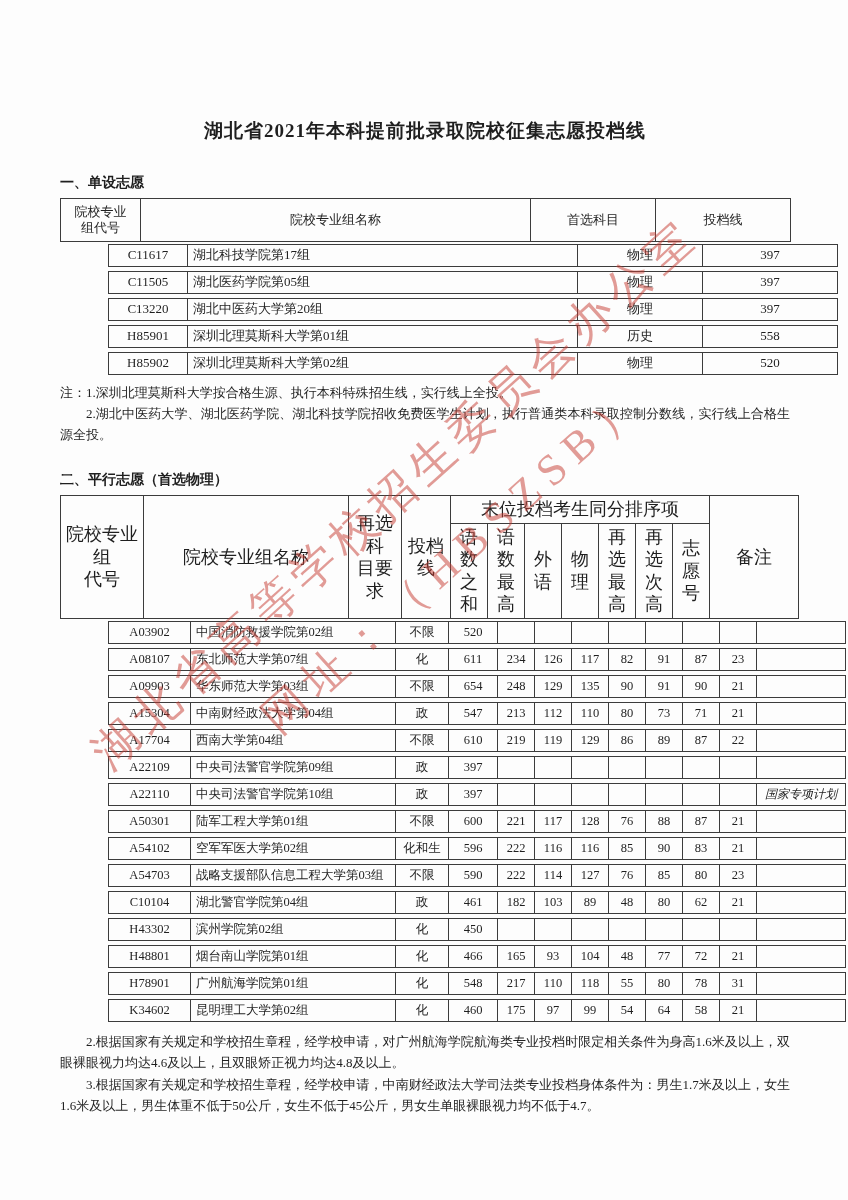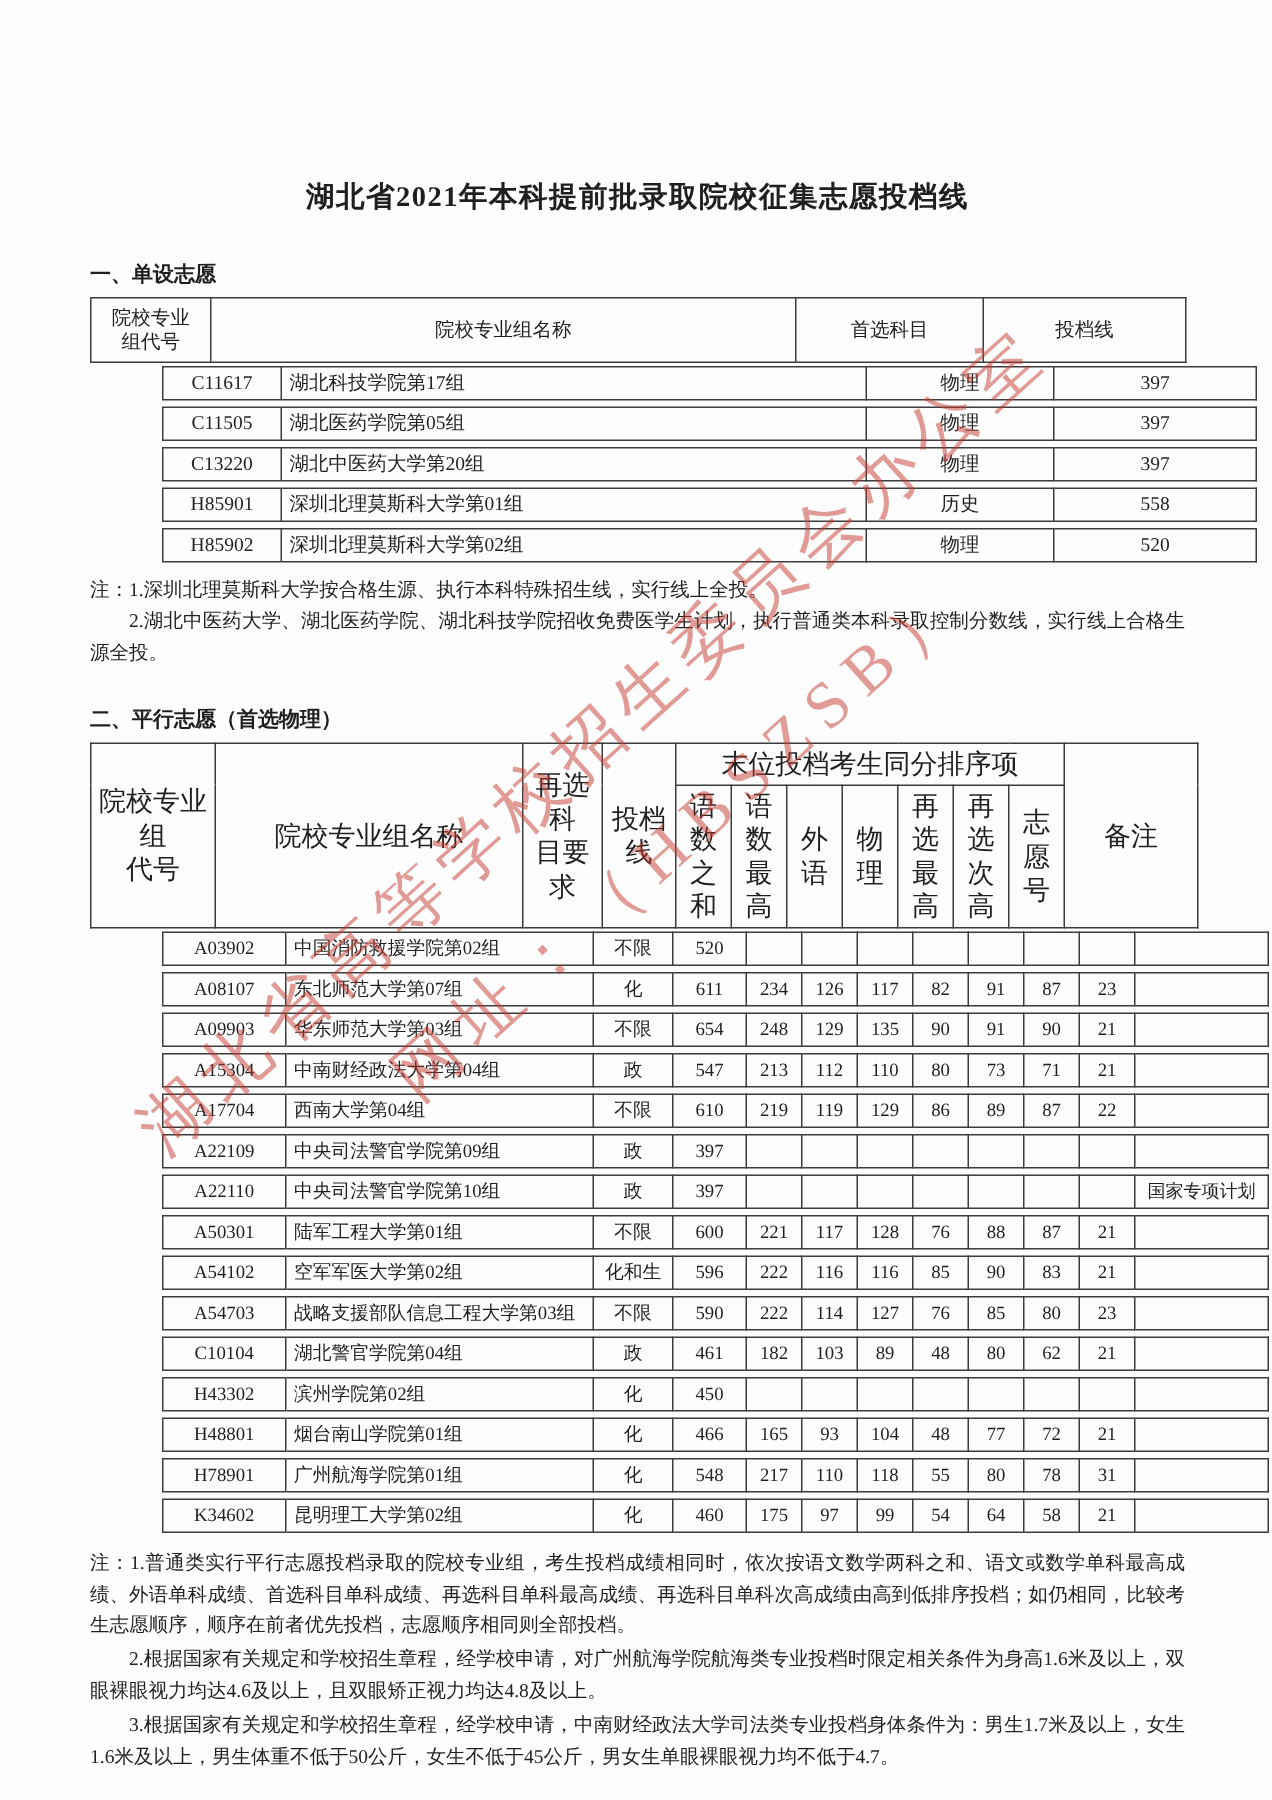--- a/index.html
+++ b/index.html
@@ -55,21 +55,21 @@
     overflow:hidden;
     white-space:nowrap;
   }
   .body-table td:first-child{ border-left:1.2px solid #3c3c3c; }
   .body-table td.left{ text-align:left; padding-left:5px; }
 
   .t1{ width:730px; }
   .t2{ width:738px; }
   .t2 .hdr-table th{ font-size:18px; }
   .t2 .body-table td{ font-size:12.5px; }
-  .t2 td:last-child{ font-size:12px; padding:2px 1px; }
+  .t2 td:last-child{ font-size:12px; padding:2px 1px;font-style:italic; }
 
   .notes{ margin:4px 0 26px 0; }
   .notes p{
     margin:0;
     font-size:13px;
     line-height:1.6;
     text-align:justify;
   }
   .notes p.indent{ text-indent:2em; }
   .notes2{ margin-top:6px; }
@@ -449,19 +449,18 @@
               <td>64</td>
               <td>58</td>
               <td>21</td>
               <td></td>
             </tr>
           </tbody>
       </table>
     </div>
 
     <div class="notes notes2">
-      <p>注：1.普通类实行平行志愿投档录取的院校专业组，考生投档成绩相同时，依次按语文数学两科之和、语文或数学单科最高成绩、外语单科成绩、首选科目单科成绩、再选科目单科最高成绩、再选科目单科次高成绩由高到低排序投档；如仍相同，比较考生志愿顺序，顺序在前者优先投档，志愿顺序相同则全部投档。</p>
       <p class="indent">2.根据国家有关规定和学校招生章程，经学校申请，对广州航海学院航海类专业投档时限定相关条件为身高1.6米及以上，双眼裸眼视力均达4.6及以上，且双眼矫正视力均达4.8及以上。</p>
       <p class="indent">3.根据国家有关规定和学校招生章程，经学校申请，中南财经政法大学司法类专业投档身体条件为：男生1.7米及以上，女生1.6米及以上，男生体重不低于50公斤，女生不低于45公斤，男女生单眼裸眼视力均不低于4.7。</p>
     </div>
 
   </div>
 </div>
 
 </body></html>

